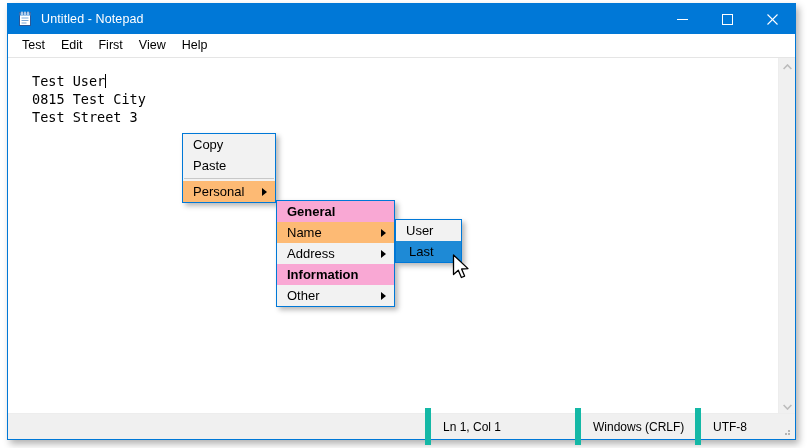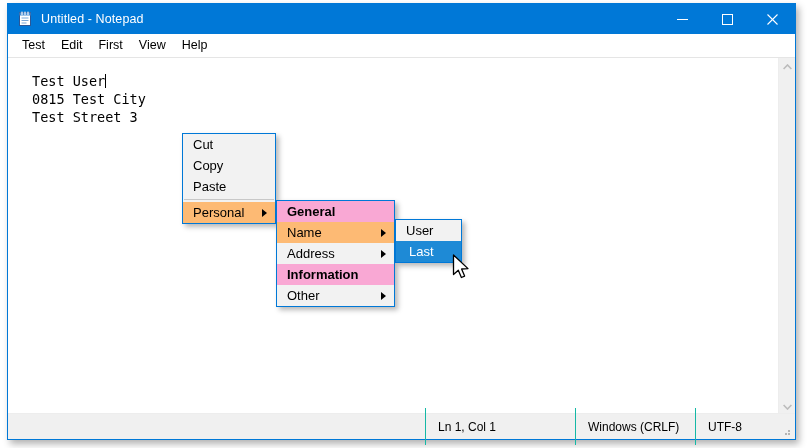--- a/index.html
+++ b/index.html
@@ -151,21 +151,21 @@
     align-items: center;
     font-size: 12px;
     color: #000000;
   }
   #status-spacer { flex: 1 1 auto; }
   .status-cell {
     height: 37px;
     display: flex;
     align-items: center;
     padding-left: 12px;
-    border-left: 1px solid #14b8a6;
+    border-left: 6px solid #14b8a6;
     box-sizing: border-box;
     white-space: nowrap;
   }
   #status-ln   { width: 150px; }
   #status-zoom { width: 66px; }
   #status-eol  { width: 120px; }
   #status-enc  { width: 100px; }
   #resize-grip {
     position: absolute;
     right: 3px;
@@ -198,21 +198,21 @@
   .menu-item .label { flex: 1 1 auto; }
   .menu-item.header {
     background: #f9a8d4;
     font-weight: bold;
   }
   .menu-item.hover-light {
     background: #fdba74;
   }
   .menu-item.hover-strong {
     background: #1e8ad6;
-    color: #ffffff;
+    color: #000000;
     padding-left: 13px;
   }
   .menu-sep {
     height: 1px;
     background: #c8c8c8;
     margin: 2px 1px 2px 1px;
   }
   .arrow {
     width: 0; height: 0;
     border-top: 4px solid transparent;
@@ -312,23 +312,20 @@
     <svg id="resize-grip" width="12" height="12" viewBox="0 0 12 12">
       <rect x="8" y="8" width="2" height="2" fill="#b4b4b4"></rect>
       <rect x="5" y="8" width="2" height="2" fill="#b4b4b4"></rect>
       <rect x="8" y="5" width="2" height="2" fill="#b4b4b4"></rect>
     </svg>
   </div>
 </div>
 
 <div class="menu" id="menu-root">
   <div class="menu-item">
-    <span class="label">Cut</span>
-  </div>
-  <div class="menu-item">
     <span class="label">Copy</span>
   </div>
   <div class="menu-item">
     <span class="label">Paste</span>
   </div>
   <div class="menu-sep"></div>
   <div class="menu-item hover-light">
     <span class="label">Personal</span>
     <span class="arrow"></span>
   </div>

